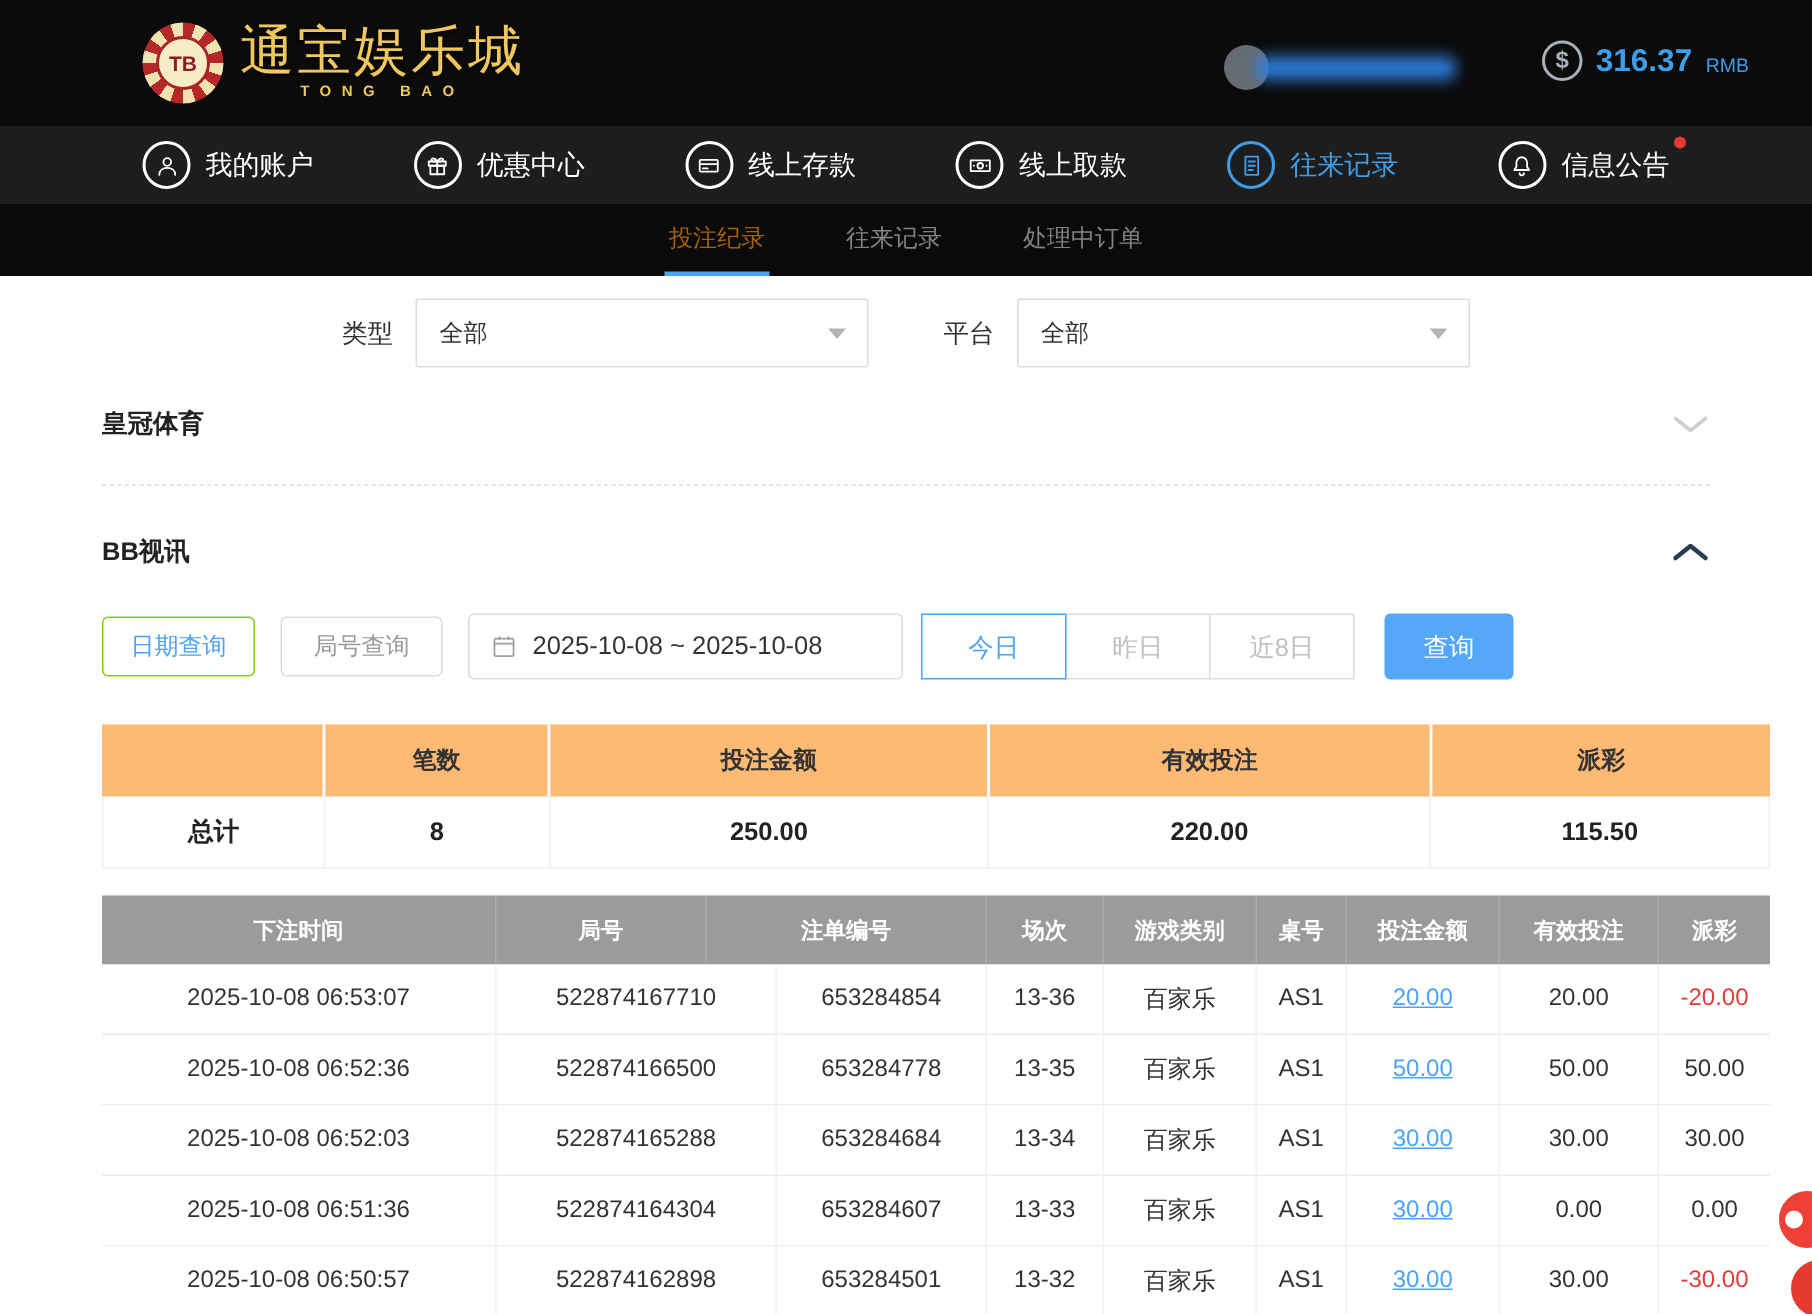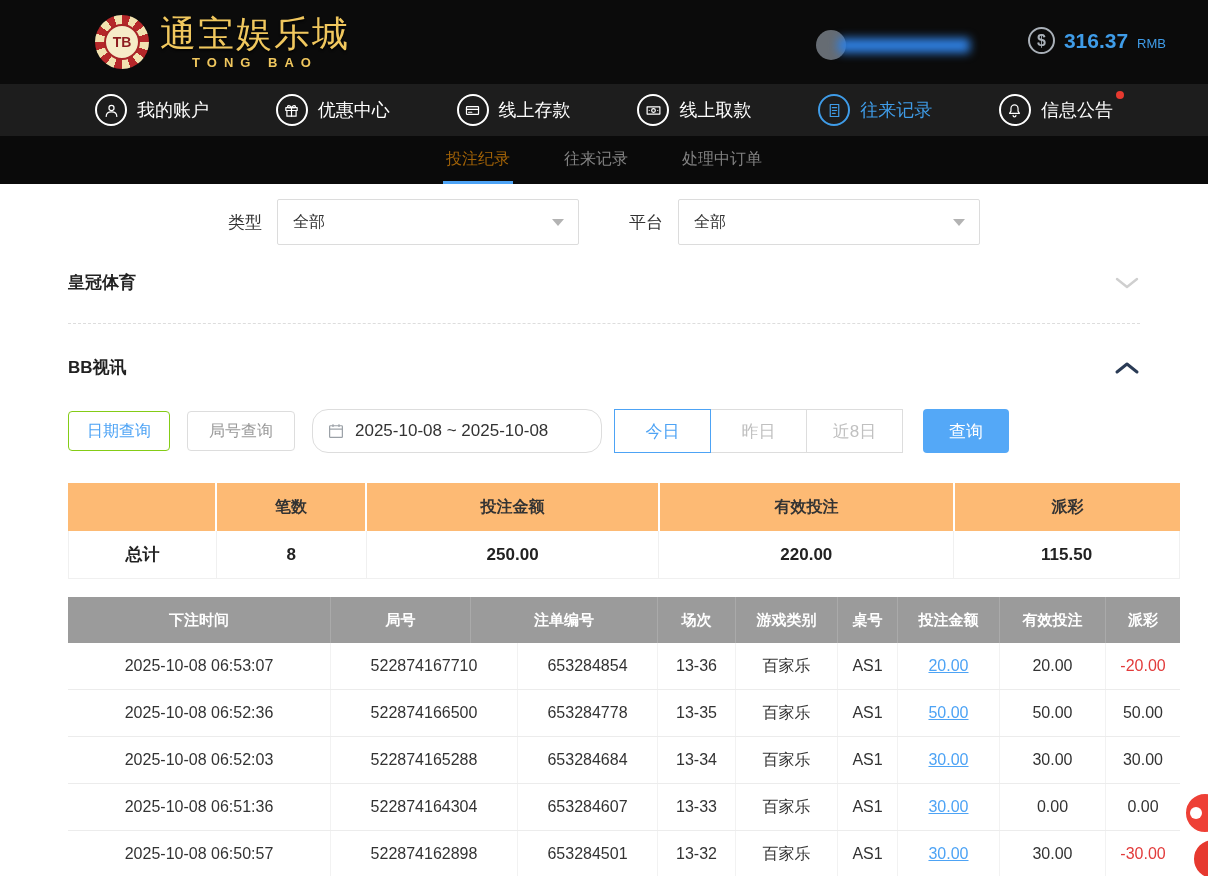--- a/index.html
+++ b/index.html
@@ -10,21 +10,21 @@
   .topbar{height:84px;background:#0b0b0b;position:relative;display:flex;align-items:center}
   .logo{display:flex;align-items:center;margin-left:95px;gap:11px;cursor:pointer}
   .chip{width:54px;height:54px;border-radius:50%;
     background:repeating-conic-gradient(#b5282a 0 18deg,#f2e2b0 18deg 36deg);
     display:flex;align-items:center;justify-content:center;flex:0 0 auto}
   .chip-inner{width:36px;height:36px;border-radius:50%;background:#f6ecc8;border:2px solid #a82527;
     display:flex;align-items:center;justify-content:center;color:#8d1d1f;font-weight:bold;font-size:14px}
   .logo-text{display:flex;flex-direction:column;line-height:1}
   .logo-title{font-size:36px;font-weight:normal;color:#f0c75e;letter-spacing:2px;
     font-family:"DejaVu Serif","Liberation Serif",serif;text-shadow:0 2px 2px rgba(0,0,0,.65)}
-  .logo-sub{font-size:13px;color:#f0c75e;letter-spacing:7px;margin-top:4px;text-align:center;font-weight:bold}
+  .logo-sub{font-size:10px;color:#f0c75e;letter-spacing:7px;margin-top:4px;text-align:center;font-weight:bold}
   .user-area{position:absolute;right:238px;top:30px;display:flex;align-items:center}
   .avatar{width:30px;height:30px;border-radius:50%;background:#666c73}
   .blur-name{width:132px;height:15px;background:#2f7fe0;filter:blur(5px);margin-left:-8px;border-radius:3px}
   .balance{position:absolute;right:42px;top:27px;display:flex;align-items:center;gap:9px;cursor:pointer}
   .dollar-icon{width:27px;height:27px;border-radius:50%;border:2px solid #a9b0b8;color:#a9b0b8;
     font-size:16px;display:flex;align-items:center;justify-content:center;font-weight:bold}
   .balance-amount{color:#3f9ce8;font-size:21px;font-weight:bold}
   .balance-currency{color:#3f9ce8;font-size:13px;margin-top:5px}
 
   
@@ -55,21 +55,21 @@
     display:flex;justify-content:space-between;align-items:center;cursor:pointer}
   .section-bb{margin:0 68px;padding:32px 0 0;display:flex;justify-content:space-between;align-items:center;cursor:pointer}
   .section-title{font-size:17px;font-weight:bold;color:#222}
   .chev{display:block}
 
   
   .query-bar{display:flex;align-items:center;margin:30px 68px 0}
   .btn{font-family:inherit;cursor:pointer;background:#fff}
   .btn-outline-blue{height:40px;padding:0 18px;border:1px solid #84cc16;color:#4da3f5;border-radius:4px;font-size:16px}
   .btn-outline-gray{height:40px;padding:0 21px;border:1px solid #ddd;color:#999;border-radius:4px;font-size:16px;margin-left:17px}
-  .date-box{height:44px;width:290px;margin-left:17px;border:1px solid #ddd;border-radius:16px;
+  .date-box{height:44px;width:290px;margin-left:17px;border:1px solid #ddd;border-radius:4px;
     display:flex;align-items:center;padding:0 14px;gap:10px;font-size:17px;color:#333;cursor:pointer}
   .date-box svg{stroke:#9aa0a6;fill:none;stroke-width:1.6}
   .quick-group{display:flex;margin-left:12px}
   .quick{width:97px;height:44px;display:flex;align-items:center;justify-content:center;font-size:17px;
     border:1px solid #ddd;color:#c0c0c0;background:#fff;cursor:pointer}
   .quick + .quick{margin-left:-1px}
   .quick.active{border-color:#4da3f5;color:#4da3f5;position:relative;z-index:1}
   .btn-search{width:86px;height:44px;background:#54a8f7;color:#fff;border:none;border-radius:4px;
     font-size:17px;margin-left:20px;cursor:pointer}
 

